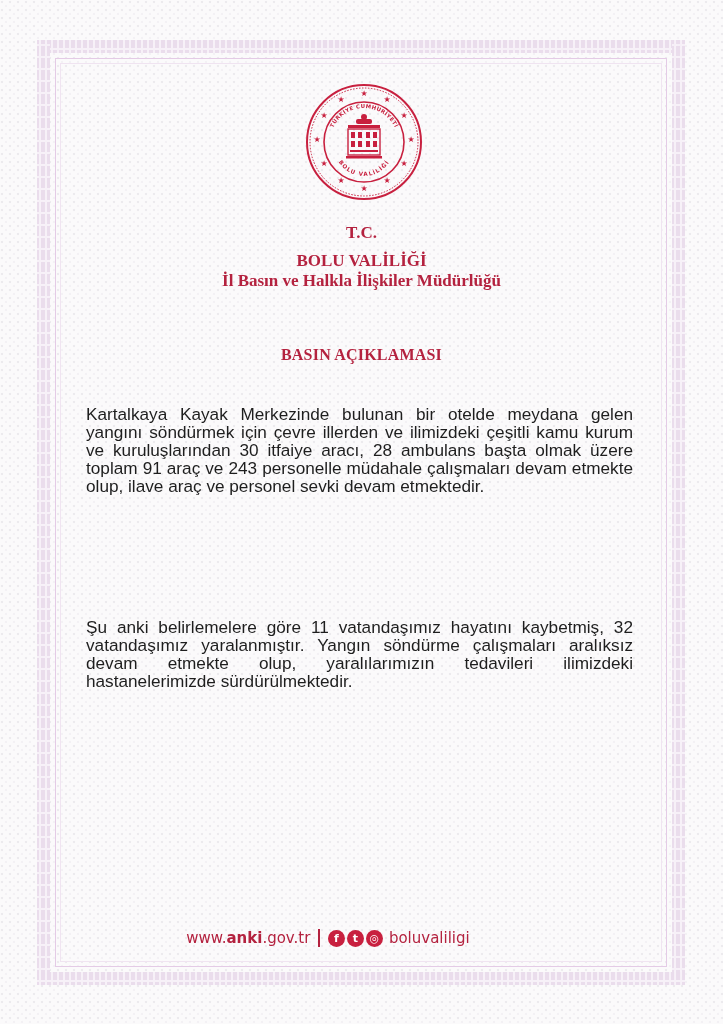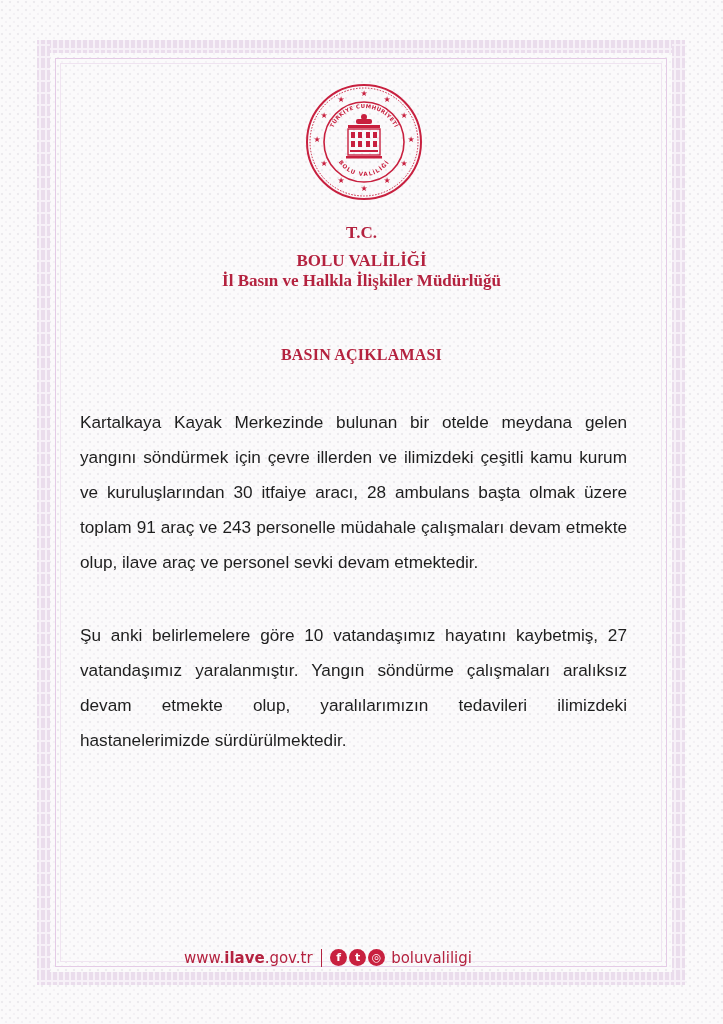--- a/index.html
+++ b/index.html
@@ -40,30 +40,30 @@
     }
     .header {
       position: absolute; left: 0; width: 723px; text-align: center;
       font-family: Liberation Serif, serif; font-weight: bold; color: #b4223f;
     }
     .hdr-tc { top: 223px; font-size: 17px; }
     .hdr-gov { top: 251px; font-size: 17px; }
     .hdr-dept { top: 271px; font-size: 17px; }
     .hdr-title { top: 346px; font-size: 16px; letter-spacing: 0.2px; }
     .body-text {
-      position: absolute; left: 80px; width: 547px;
+      position: absolute; left: 86px; width: 547px;
       font-family: "Liberation Sans", sans-serif; font-size: 17.2px;
-      line-height: 35px; color: #1e1e1e; text-align: justify;
+      line-height: 18px; color: #1e1e1e; text-align: justify;
     }
     .para1 { top: 405px; }
     .para2 { top: 618px; }
     .footer {
       position: absolute; top: 929px; left: 0; width: 656px;
-      display: flex; justify-content: center; 
-      font-family: "DejaVu Sans", sans-serif; font-size: 15px; color: #b4223f; margin-top: 20px;
+      display: flex; justify-content: center; align-items: center;
+      font-family: "DejaVu Sans", sans-serif; font-size: 15px; color: #b4223f;
     }
     .footer .url-pre, .footer .url-post { font-weight: normal; }
     .footer .url-main { font-weight: bold; }
     .footer .sep { display: inline-block; width: 1.5px; height: 18px; background: #b4223f; margin: 0 8px; }
     .social { display: inline-flex; gap: 2px; margin-right: 6px; }
     .social .ico {
       width: 17px; height: 17px; border-radius: 50%; background: #c8203f;
       color: #fff; font-size: 11px; font-weight: bold; display: flex;
       align-items: center; justify-content: center; font-family: "DejaVu Sans", sans-serif;
     }
@@ -130,25 +130,25 @@
     </g>
   </svg>
 </div>
 
 <div class="header hdr-tc">T.C.</div>
 <div class="header hdr-gov">BOLU VALİLİĞİ</div>
 <div class="header hdr-dept">İl Basın ve Halkla İlişkiler Müdürlüğü</div>
 <div class="header hdr-title">BASIN AÇIKLAMASI</div>
 
 <p class="body-text para1" style="margin:0">Kartalkaya Kayak Merkezinde bulunan bir otelde meydana gelen yangını söndürmek için çevre illerden ve ilimizdeki çeşitli kamu kurum ve kuruluşlarından 30 itfaiye aracı, 28 ambulans başta olmak üzere toplam 91 araç ve 243 personelle müdahale çalışmaları devam etmekte olup, ilave araç ve personel sevki devam etmektedir.</p>
-<p class="body-text para2" style="margin:0">Şu anki belirlemelere göre 10 vatandaşımız hayatını kaybetmiş, 27 vatandaşımız yaralanmıştır. Yangın söndürme çalışmaları aralıksız devam etmekte olup, yaralılarımızın tedavileri ilimizdeki hastanelerimizde sürdürülmektedir.</p>
+<p class="body-text para2" style="margin:0">Şu anki belirlemelere göre 11 vatandaşımız hayatını kaybetmiş, 32 vatandaşımız yaralanmıştır. Yangın söndürme çalışmaları aralıksız devam etmekte olup, yaralılarımızın tedavileri ilimizdeki hastanelerimizde sürdürülmektedir.</p>
 
 <div class="footer">
   <span class="url-pre">www.</span>
-    <span class="url-main">ilave</span>
+    <span class="url-main">anki</span>
     <span class="url-post">.gov.tr</span>
   <span class="sep"></span>
   <span class="social">
     <span class="ico">f</span>
     <span class="ico">t</span>
     <span class="ico">◎</span>
   </span>
   <span class="handle">boluvaliligi</span>
 </div>
 

